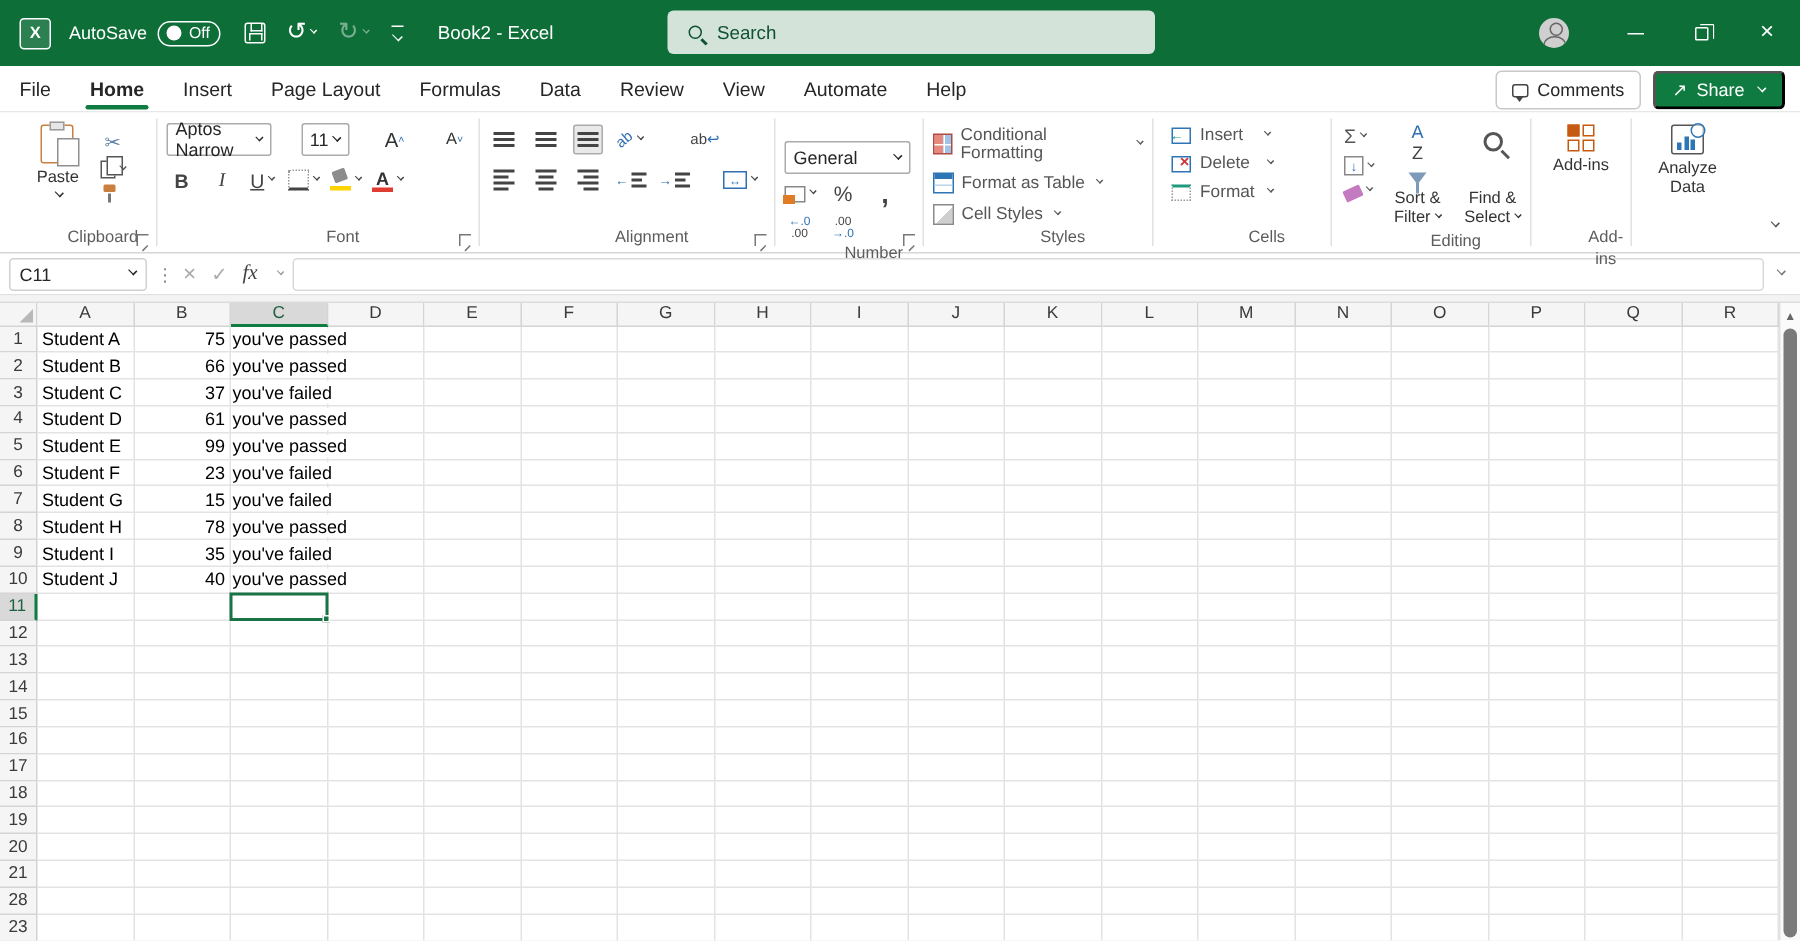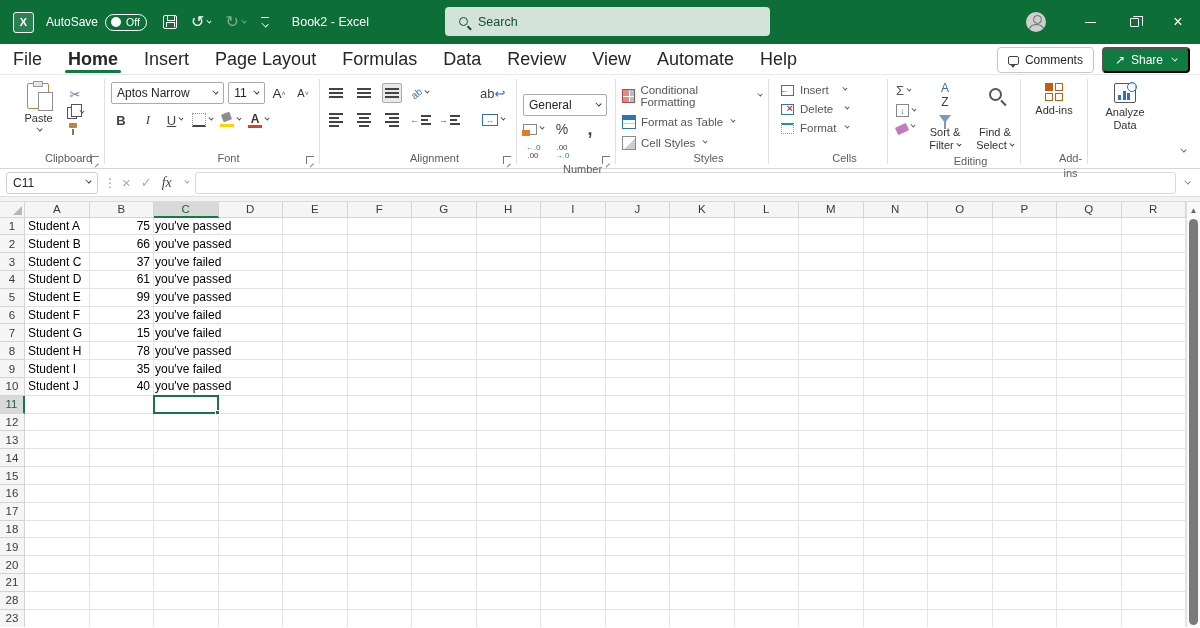--- a/index.html
+++ b/index.html
@@ -34,21 +34,21 @@
   .avatar:before { content:""; position:absolute; top:3px; left:6.5px; width:7px; height:7px; border:1.3px solid #666; border-radius:50%; }
   .avatar:after { content:""; position:absolute; top:12px; left:3px; width:13px; height:9px; border:1.3px solid #666; border-radius:50% 50% 0 0; }
   .winbtn { width:44px; height:44px; display:flex; align-items:center; justify-content:center; cursor:pointer; color:#fff; }
   .min-ic { width:11px; border-top:1.3px solid #fff; }
   .restore-ic { width:9px; height:9px; border:1.2px solid #fff; border-radius:1px; position:relative; }
   .restore-ic:before { content:""; position:absolute; top:-3px; left:2px; width:9px; height:9px; border-top:1.2px solid #fff; border-right:1.2px solid #fff; border-radius:1px; }
   .close-ic { font-size:16px; font-weight:300; }
 
   
   .tabsrow { height:31px; background:#fff; display:flex; align-items:center; position:relative; border-bottom:1px solid #e8e8e8; }
-  .tab { font-size:18px; color:#262626; padding:0 13px; height:100%; display:flex; align-items:center; cursor:pointer; position:relative; white-space:nowrap; }
+  .tab { font-size:13px; color:#262626; padding:0 13px; height:100%; display:flex; align-items:center; cursor:pointer; position:relative; white-space:nowrap; }
   .tab.active { font-weight:bold; }
   .tab.active:after { content:""; position:absolute; left:10px; right:10px; bottom:1px; height:3px; background:#107c41; border-radius:2px; }
   .tabsrow-right { position:absolute; right:10px; top:3px; display:flex; gap:8px; }
   .btn-comments { display:flex; align-items:center; gap:6px; border:1px solid #c8c8c8; border-radius:4px; background:#fff; font-size:12px; color:#262626; padding:4px 10px; cursor:pointer; }
   .comment-ic { width:11px; height:9px; border:1.2px solid #444; border-radius:2px; position:relative; }
   .comment-ic:after { content:""; position:absolute; left:1px; bottom:-4px; border-left:3px solid transparent; border-right:3px solid transparent; border-top:4px solid #444; }
   .btn-share { display:flex; align-items:center; gap:6px; border-radius:4px; background:#0f7b40; color:#fff; font-size:12px; padding:4px 11px; cursor:pointer; }
 
   
   .ribbon { height:94px; background:#fff; border-bottom:1px solid #d6d6d6; display:flex; position:relative; }
@@ -82,21 +82,21 @@
   .fcolor-ic { position:relative; width:14px; height:16px; font-size:12px; font-weight:bold; color:#333; text-align:center; }
   .fcolor-ic:after { content:""; position:absolute; bottom:0; left:0; width:14px; height:3.5px; background:#e03c31; }
   .az { display:flex; flex-direction:column; align-items:center; font-size:12px; color:#444; line-height:14px; position:relative; top:-3px; }
   
   .bars { width:14px; display:flex; flex-direction:column; gap:2.5px; }
   .bars i { height:1.6px; background:#444; display:block; }
   .bars.left i:nth-child(2), .bars.left i:nth-child(4) { width:70%; }
   .bars.center i:nth-child(2), .bars.center i:nth-child(4) { width:70%; margin:0 auto; }
   .bars.right i:nth-child(2), .bars.right i:nth-child(4) { width:70%; margin-left:auto; }
   .orient-ic { font-size:10px; color:#2f6fb3; transform:rotate(-40deg); display:inline-block; }
-  .wrap-ic { font-size:13px; color:#444;margin-left:20px; }
+  .wrap-ic { font-size:10px; color:#444; }
   .wrap-ic b { color:#2f6fb3; font-weight:normal; }
   .indent-ic { display:flex; align-items:center; gap:2px; }
   .indent-ic .arr { font-size:9px; color:#2f6fb3; }
   .merge-ic { width:16px; height:12px; border:1.2px solid #2f6fb3; display:flex; align-items:center; justify-content:center; font-size:8px; color:#2f6fb3; }
   
   .acct-ic { width:14px; height:11px; border:1px solid #888; position:relative; background:#fff; }
   .acct-ic:after { content:""; position:absolute; left:-2px; bottom:-2px; width:8px; height:6px; background:#e07b26; }
   .dec-ic { font-size:8px; color:#444; line-height:8px; text-align:center; }
   .dec-ic b { color:#2f6fb3; font-weight:normal; }
   
@@ -238,21 +238,21 @@
             </div>
         </div>
       </div>
       <div class="glabel">Clipboard</div>
       <span class="launcher"></span>
     </div>
     <div class="gsep"></div>
 
     <div class="rgroup" style="width:214px">
       <div class="gcontent" style="flex-direction:column; gap:6px; padding:2px 6px 0;">
-        <div style="display:flex; gap:4px; align-items:center;">
+        <div style="display:flex; gap:20px; align-items:center;">
           <div class="combo" style="width:118px">
               <span>Aptos Narrow</span>
               <span class="cv"></span>
             </div>
           <div class="combo" style="width:38px">
               <span>11</span>
               <span class="cv"></span>
             </div>
           <div class="ic-btn">
               <span class="fmt-letter">A</span>

